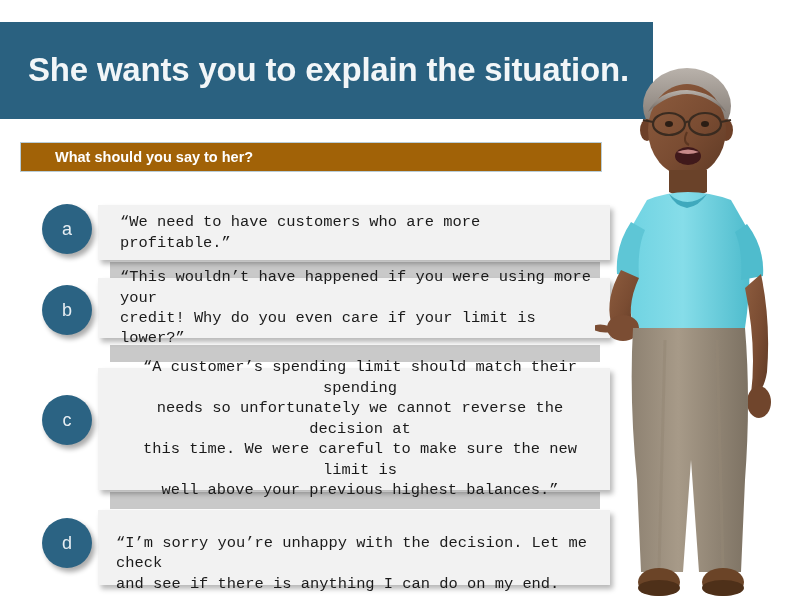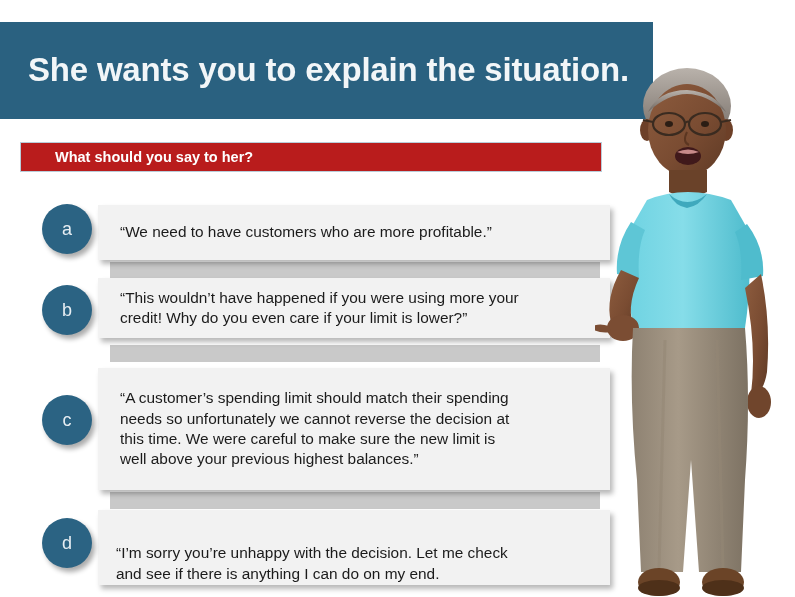--- a/index.html
+++ b/index.html
@@ -38,21 +38,21 @@
     white-space: nowrap;
   }
 
   
   #question-bar {
     position: absolute;
     left: 20px;
     top: 142px;
     width: 582px;
     height: 30px;
-    background: #b91c1c;
+    background: #a16207;
     border: 1px solid #b9cdd9;
     box-sizing: border-box;
     z-index: 3;
   }
   #question-text {
     position: absolute;
     left: 34px;
     top: 50%;
     transform: translateY(-50%);
     color: #ffffff;
@@ -83,20 +83,21 @@
     z-index: 1;
   }
   .option-card {
     position: absolute;
     background: #f2f2f2;
     box-shadow: 3px 4px 5px rgba(0,0,0,0.28);
     z-index: 2;
     box-sizing: border-box;
     display: flex;
     align-items: center;
+    font-family: Liberation Mono, monospace;
   }
   .option-card-text {
     color: #1b1b1b;
     font-size: 15.4px;
     line-height: 1.33;
     white-space: pre-line;
     padding-left: 22px;
     padding-right: 10px;
   }
   .option-bubble {
@@ -145,21 +146,21 @@
     <div class="option-card-text">“This wouldn’t have happened if you were using more your
  credit! Why do you even care if your limit is lower?”</div>
   </div>
   <div class="option-bubble" style="left:42px; top:285px;">
     <span class="option-bubble-label">b</span>
   </div>
 </div>
 
 <div class="option">
   <div class="option-backplate" style="left:110px; top:492px; width:490px; height:17px;"></div>
-  <div class="option-card" style="left:98px; top:368px; width:512px; height:122px;">
+  <div class="option-card" style="left:98px; top:368px; width:512px; height:122px;text-align:center;">
     <div class="option-card-text">“A customer’s spending limit should match their spending
  needs so unfortunately we cannot reverse the decision at
  this time. We were careful to make sure the new limit is
  well above your previous highest balances.”</div>
   </div>
   <div class="option-bubble" style="left:42px; top:395px;">
     <span class="option-bubble-label">c</span>
   </div>
 </div>
 

